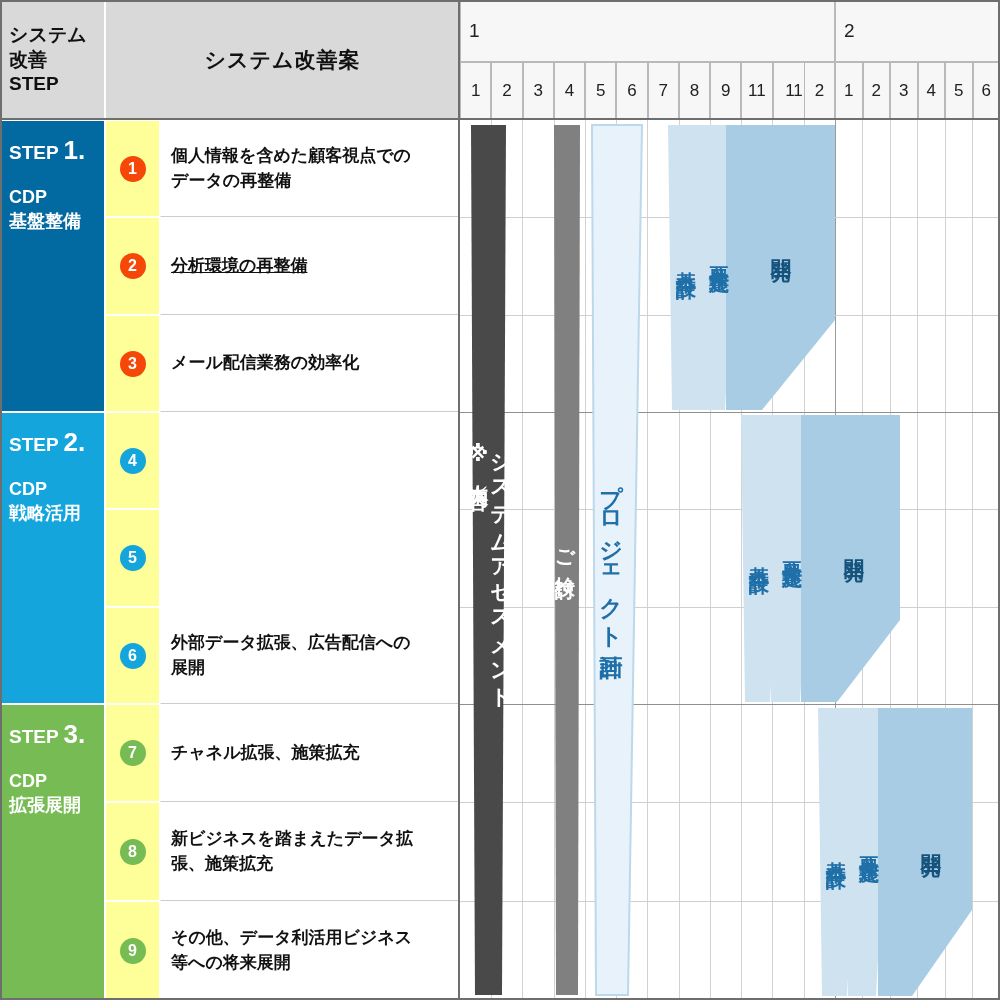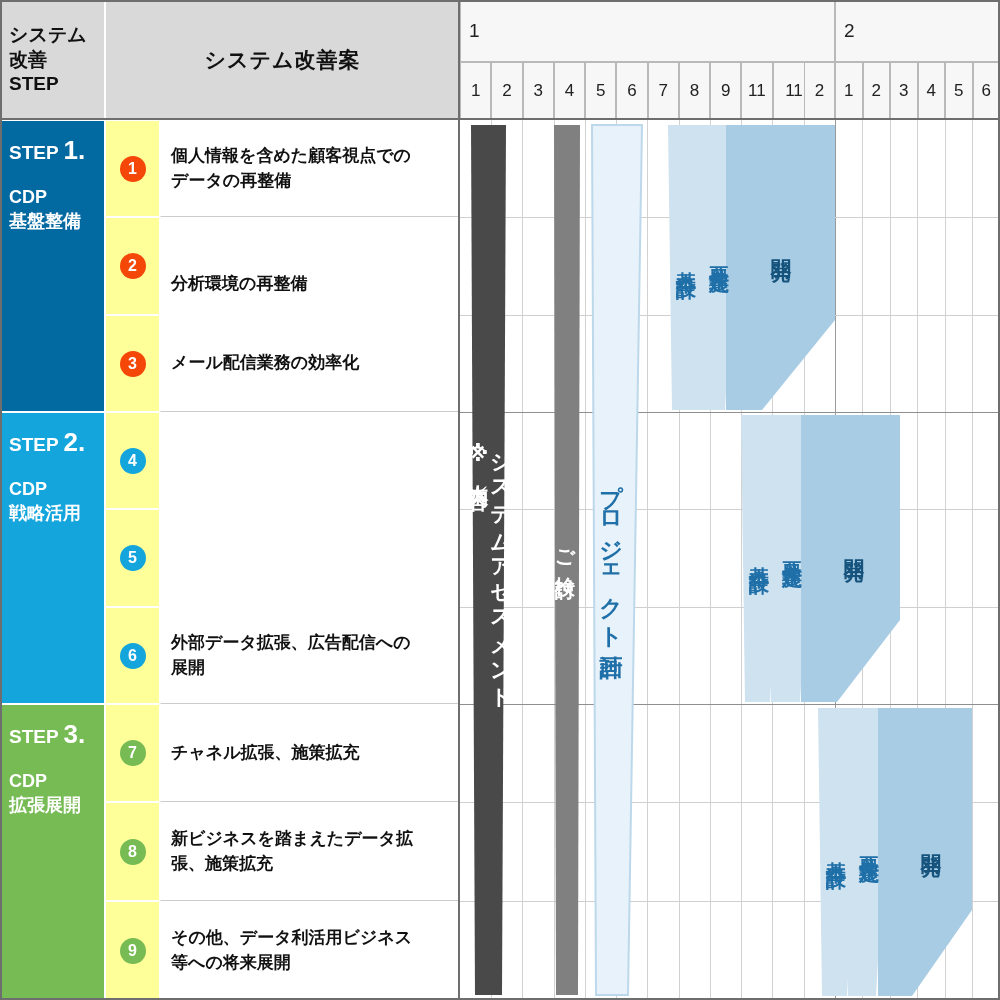--- a/index.html
+++ b/index.html
@@ -150,21 +150,21 @@
 
   <div class="abs numcell" style="top:120px;height:97px;">
     <div class="circle" style="background:#f44708;">1</div>
   </div>
   <div class="abs textcell" style="top:120px;height:97px;white-space:pre-line;">個人情報を含めた顧客視点での
 データの再整備</div>
 
   <div class="abs numcell" style="top:217px;height:98px;">
     <div class="circle" style="background:#f44708;">2</div>
   </div>
-  <div class="abs textcell" style="top:235px;height:98px;white-space:pre-line;">分析環境の再整備</div>
+  <div class="abs textcell" style="top:217px;height:98px;white-space:pre-line;text-decoration:underline;">分析環境の再整備</div>
 
   <div class="abs numcell" style="top:315px;height:97px;">
     <div class="circle" style="background:#f44708;">3</div>
   </div>
   <div class="abs textcell" style="top:315px;height:97px;white-space:pre-line;">メール配信業務の効率化</div>
 
   <div class="abs numcell" style="top:412px;height:97px;">
     <div class="circle" style="background:#13a5dc;">4</div>
   </div>
 

